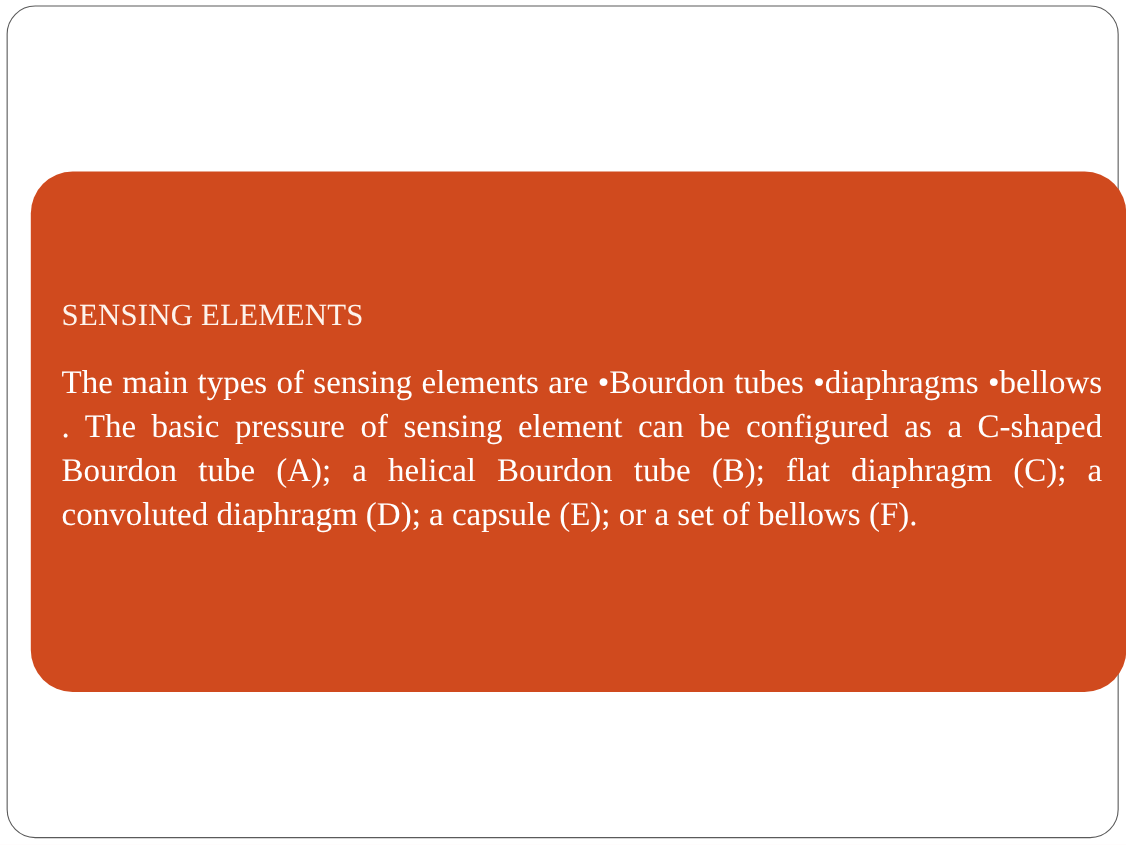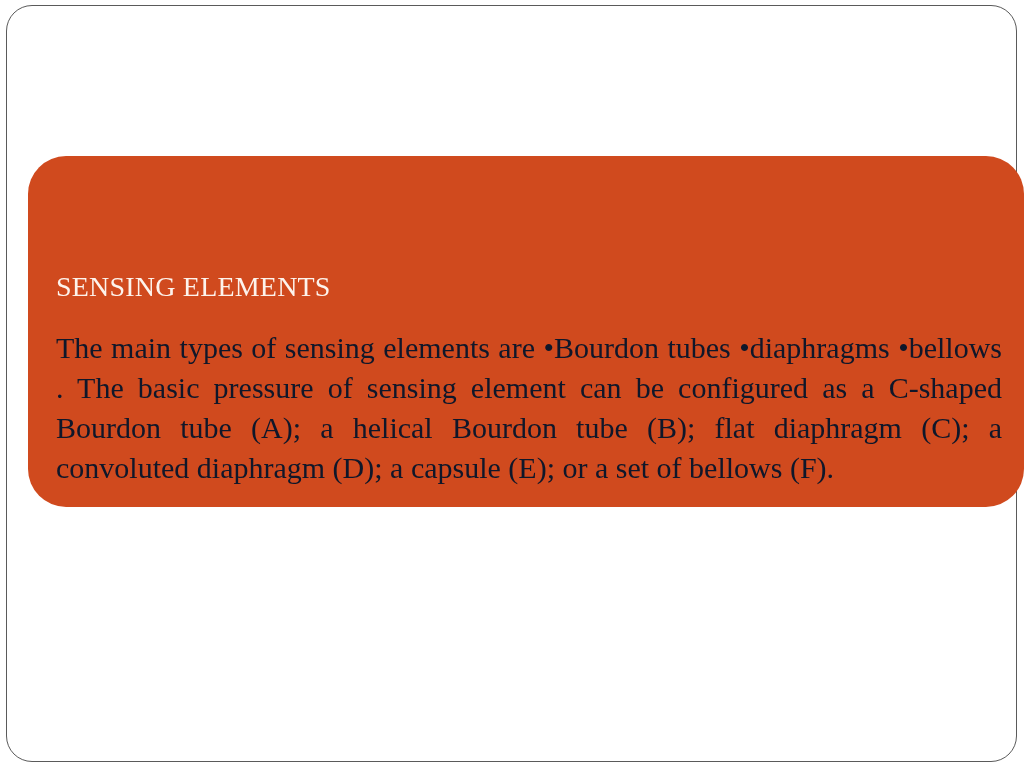--- a/index.html
+++ b/index.html
@@ -34,21 +34,21 @@
     box-sizing: border-box;
     pointer-events: none;
   }
 
   
   .content-panel {
     position: absolute;
     left: 28px;
     top: 156px;
     width: 996px;
-    height: 351px;
+    height: 473px;
     background: #d04a1e;
     border-radius: 38px;
     box-sizing: border-box;
     padding: 0;
   }
 
   .panel-inner {
     position: absolute;
     left: 28px;
     top: 114px;
@@ -82,18 +82,18 @@
 
 <div class="slide" style="background: rgb(255, 255, 255);">
 
   <div class="page-border" style="border-color: rgb(90, 90, 90);"></div>
 
   <div class="content-panel" style="background: rgb(208, 74, 30);">
     <div class="panel-inner">
 
       <h1 class="panel-heading" style="color: rgb(253, 243, 236);">SENSING ELEMENTS</h1>
 
-      <p class="panel-body" style="color: #0f172a;">The main types of sensing elements are •Bourdon tubes •diaphragms •bellows . The basic pressure of sensing element can be configured as a C-shaped Bourdon tube (A); a helical Bourdon tube (B); flat diaphragm (C); a convoluted diaphragm (D); a capsule (E); or a set of bellows (F).</p>
+      <p class="panel-body" style="color: #ffffff;">The main types of sensing elements are •Bourdon tubes •diaphragms •bellows . The basic pressure of sensing element can be configured as a C-shaped Bourdon tube (A); a helical Bourdon tube (B); flat diaphragm (C); a convoluted diaphragm (D); a capsule (E); or a set of bellows (F).</p>
 
     </div>
   </div>
 
 </div>
 
 </body></html>

